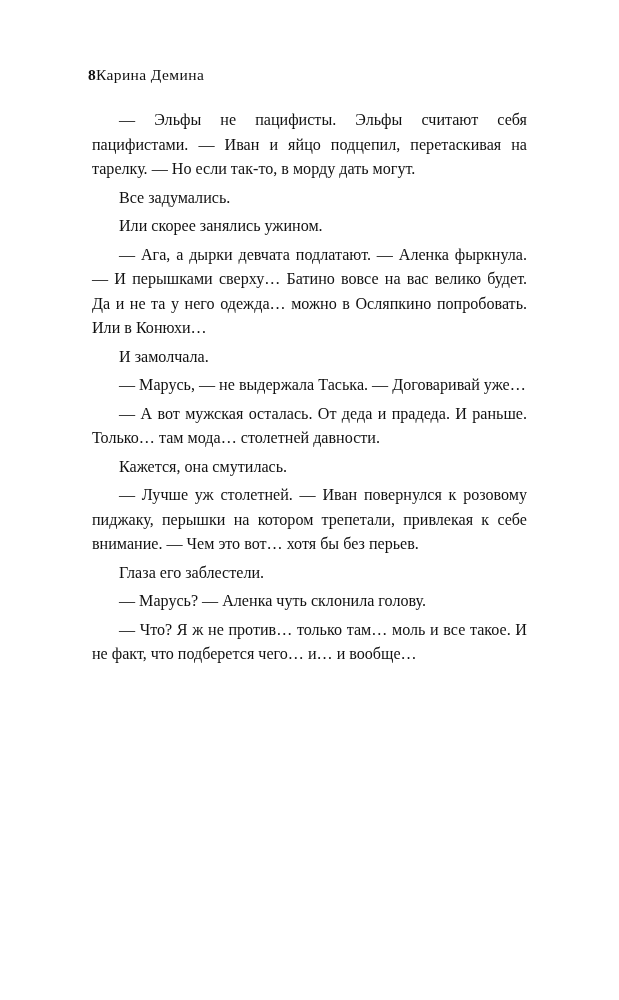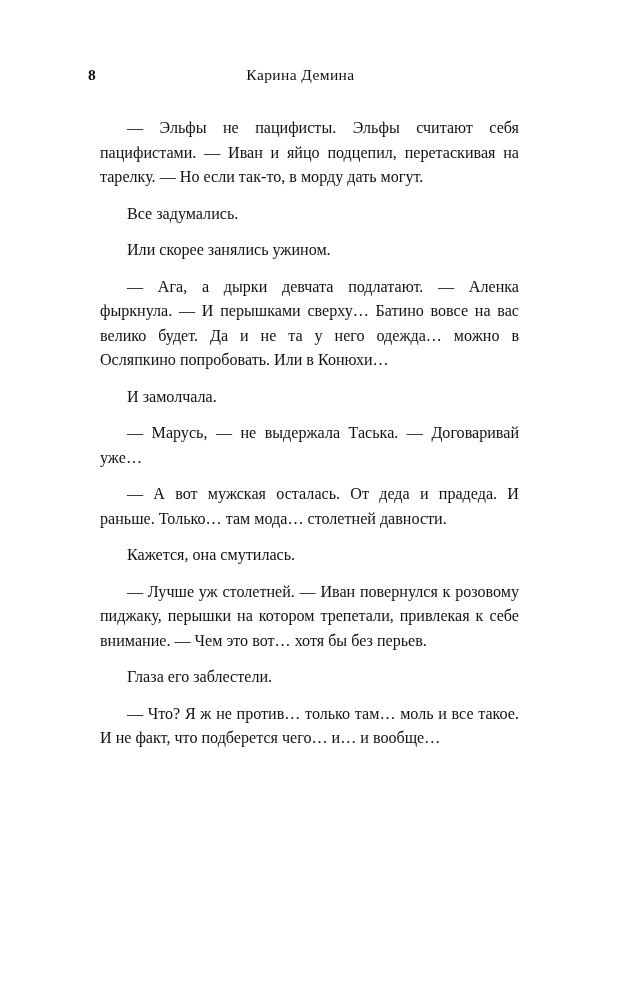--- a/index.html
+++ b/index.html
@@ -30,38 +30,37 @@
     display: flex;
     align-items: baseline;
   }
   .folio {
     font-size: 15.5px;
     font-weight: bold;
     letter-spacing: 0.2px;
   }
   .running-title {
     flex: 1;
-    text-align: center;
     font-size: 15.5px;
     letter-spacing: 0.4px;
     padding-right: 26px;
   }
   .body-text {
     position: absolute;
     top: 104px;
     left: 88px;
     width: 443px;
     font-size: 16.1px;
     line-height: 24.5px;
     text-align: justify;
     text-justify: inter-word;
     hyphens: manual;
   }
   .body-text p {
-    margin: 12px;
+    margin: 4px;
     text-indent: 27px;
   }
 </style>
 </head>
 <body>
 
 <div class="page">
 
   <div class="header">
     <div class="folio">8</div>
@@ -72,16 +71,17 @@
       <p>— Эльфы не пацифисты. Эльфы считают себя пацифистами. — Иван и яйцо подцепил, перетаскивая на тарелку. — Но если так-то, в морду дать могут.</p>
       <p>Все задумались.</p>
       <p>Или скорее занялись ужином.</p>
       <p>— Ага, а дырки девчата подлатают. — Аленка фыркнула. — И перышками сверху… Батино вовсе на вас велико будет. Да и не та у него одежда… можно в Осляпкино попробовать. Или в Конюхи…</p>
       <p>И замолчала.</p>
       <p>— Марусь, — не выдержала Таська. — Договаривай уже…</p>
       <p>— А вот мужская осталась. От деда и прадеда. И раньше. Только… там мода… столетней давности.</p>
       <p>Кажется, она смутилась.</p>
       <p>— Лучше уж столетней. — Иван повернулся к розовому пиджаку, перышки на котором трепетали, привлекая к себе внимание. — Чем это вот… хотя бы без перьев.</p>
       <p>Глаза его заблестели.</p>
+      <p>— Марусь? — Аленка чуть склонила голову.</p>
       <p>— Что? Я ж не против… только там… моль и все такое. И не факт, что подберется чего… и… и вообще…</p>
     </div>
 
 </div>
 
 </body></html>

